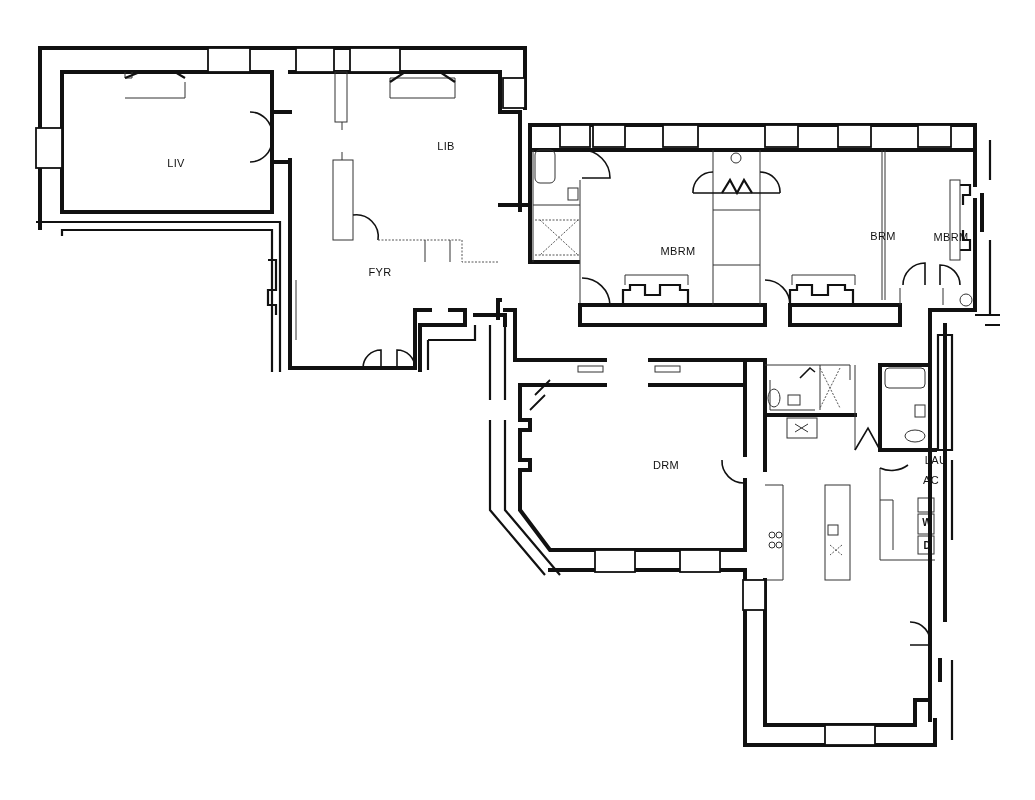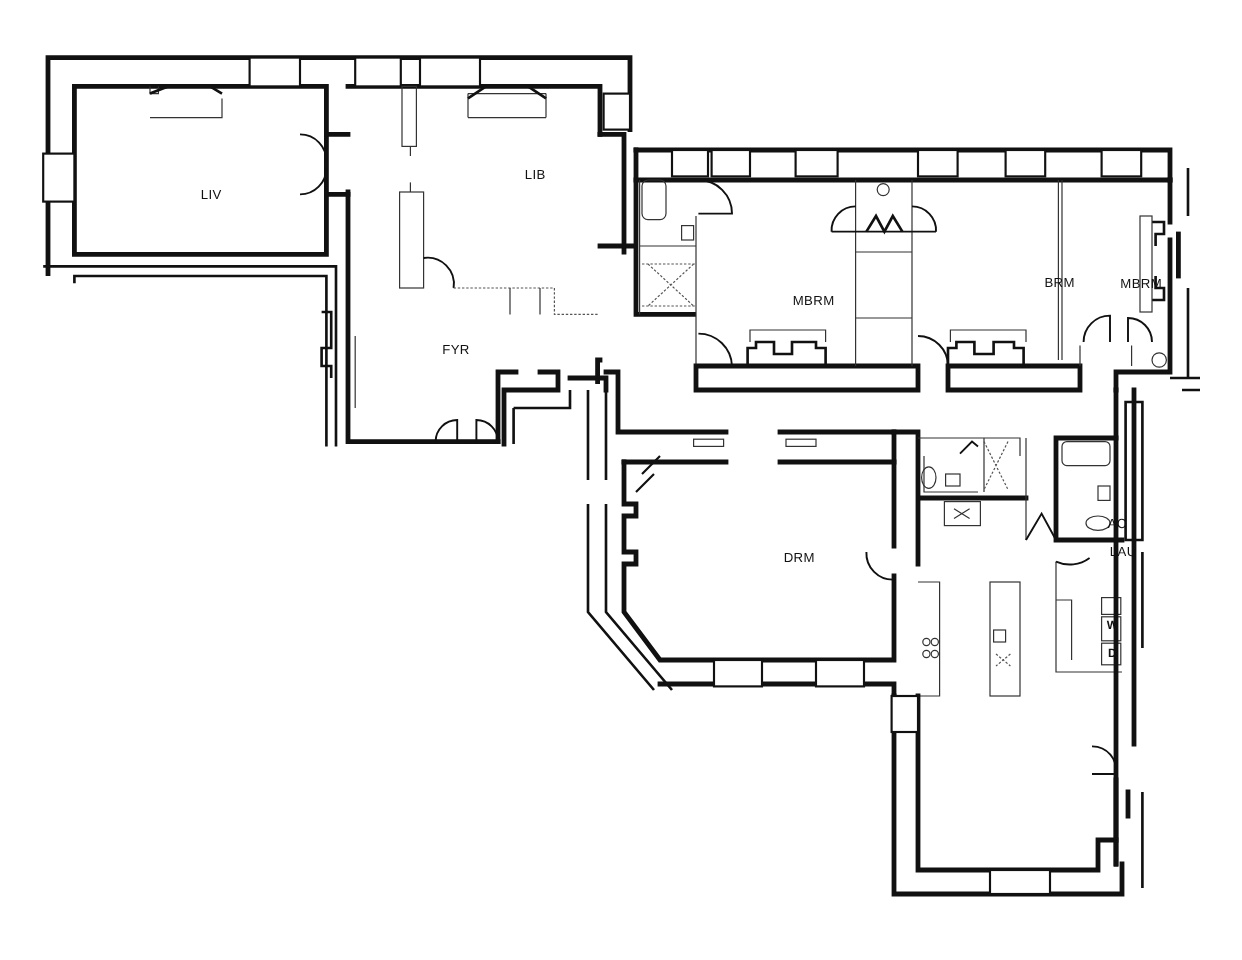--- a/index.html
+++ b/index.html
@@ -161,22 +161,22 @@
     <path class="w" d="M745 580 V745 H935 V720 M765 580 V725 H915 V700 H930"></path>
     <rect class="win" x="743" y="580" width="22" height="30"></rect>
     <rect class="win" x="825" y="725" width="50" height="20"></rect>
     <path class="door" d="M910 622 A20 20 0 0 1 930 645 H910"></path>
     <path class="w" d="M930 650 V720 M940 660 V680"></path>
   </g>
 </svg>
 
 <div class="room-label" style="left:150px;top:163px">LIV</div>
 <div class="room-label" style="left:420px;top:146px">LIB</div>
-<div class="room-label" style="left:354px;top:292px">FYR</div>
+<div class="room-label" style="left:354px;top:272px">FYR</div>
 <div class="room-label" style="left:652px;top:251px">MBRM</div>
 <div class="room-label" style="left:857px;top:236px">BRM</div>
 <div class="room-label" style="left:925px;top:237px">MBRM</div>
 <div class="room-label" style="left:640px;top:465px">DRM</div>
 
-<div class="room-label" style="left:905px;top:437px">AC</div>
+<div class="room-label" style="left:905px;top:480px">AC</div>
 <div class="room-label" style="left:910px;top:460px">LAU</div>
 <div class="fixture-label" style="left:927px;top:522px">W</div>
 <div class="fixture-label" style="left:927px;top:545px">D</div>
 
 </body></html>

